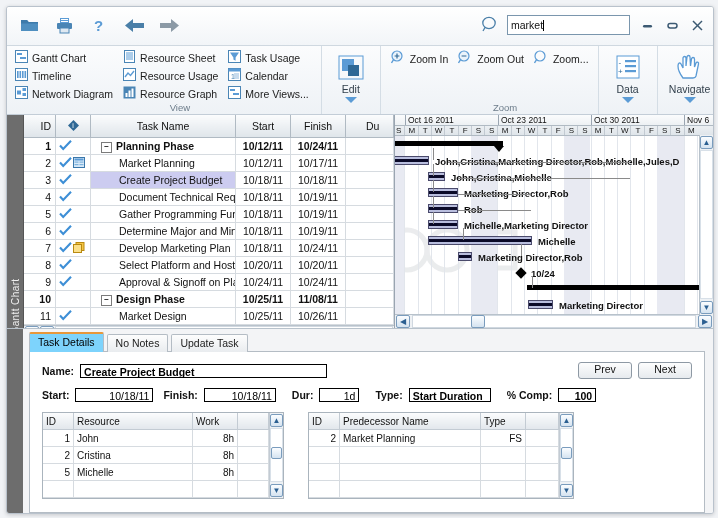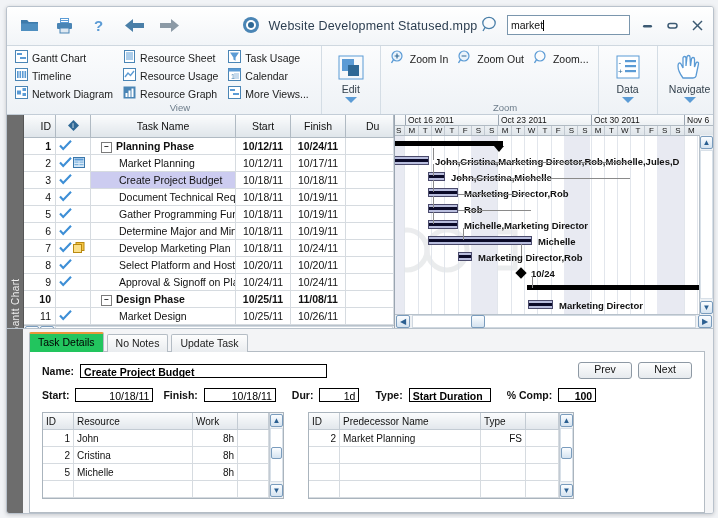--- a/index.html
+++ b/index.html
@@ -156,21 +156,21 @@
   
   .bottom{position:relative;height:187px;background:#f3f4f6;border-top:1px solid #b8c2cb;display:flex;}
   .bstrip{width:16px;background:#6d6d6d;flex:0 0 16px;}
   .bmain{flex:1;position:relative;padding:4px 8px 0 6px;}
   .tabs{display:flex;align-items:flex-end;height:19px;gap:3px;position:relative;z-index:2;}
   .tab{
     height:17px;line-height:17px;padding:0 8px;font-size:10.5px;
     background:linear-gradient(#fdfdfd,#e9ecef);border:1px solid #b4bcc4;border-bottom:none;
     border-radius:2px 2px 0 0;cursor:pointer;color:#222;
   }
-  .tab.active{background:#22c55e;border-top:2px solid #e8973a;height:18px;line-height:16px;color:#000;}
+  .tab.active{background:#7dd3fc;border-top:2px solid #e8973a;height:18px;line-height:16px;color:#000;}
   .panel{
     position:relative;margin-top:-1px;background:#fff;border:1px solid #b4bcc4;
     height:140px;padding:10px 12px;
   }
   .frow{display:flex;align-items:center;gap:6px;}
   .flabel{font-size:10.5px;font-weight:bold;color:#111;white-space:nowrap;}
   .fin{border:1px solid #000;background:#fff;height:14px;line-height:14px;font-size:10.5px;
     padding:0 3px;color:#000;box-sizing:border-box;}
   .fin.name{flex:1;max-width:340px;font-weight:bold;}
   .fin.num{text-align:right;}
@@ -224,30 +224,20 @@
             <path d="M9 1 1 7.5 9 14v-4h11V5H9z" fill="#4a7fa8"></path>
           </svg>
       </div>
       <div class="qicon">
         <svg width="21" height="15" viewBox="0 0 21 15">
             <path d="M12 1l8 6.5L12 14v-4H1V5h11z" fill="#8c9aa6"></path>
           </svg>
       </div>
     </div>
 
-    <div class="title-center">
-      <span>
-        <svg width="18" height="18" viewBox="0 0 18 18">
-            <circle cx="9" cy="9" r="8" fill="#4a85b5"></circle>
-            <circle cx="9" cy="9" r="5" fill="#fff"></circle>
-            <circle cx="9" cy="9" r="3" fill="#2f6895"></circle>
-          </svg>
-      </span>
-      <span class="title-text">Website Development Statused.mpp</span>
-    </div>
 
     <div class="win-right">
       <span>
         <svg width="17" height="17" viewBox="0 0 17 17">
             <ellipse cx="8" cy="7" rx="6.2" ry="5.6" fill="none" stroke="#4a7fa8" stroke-width="1.3"></ellipse>
             <line x1="4" y1="11.5" x2="2" y2="15" stroke="#4a7fa8" stroke-width="1.3"></line>
           </svg>
       </span>
       <div class="search-box"><span>market</span><span class="caret"></span></div>
       <div class="winbtn">

